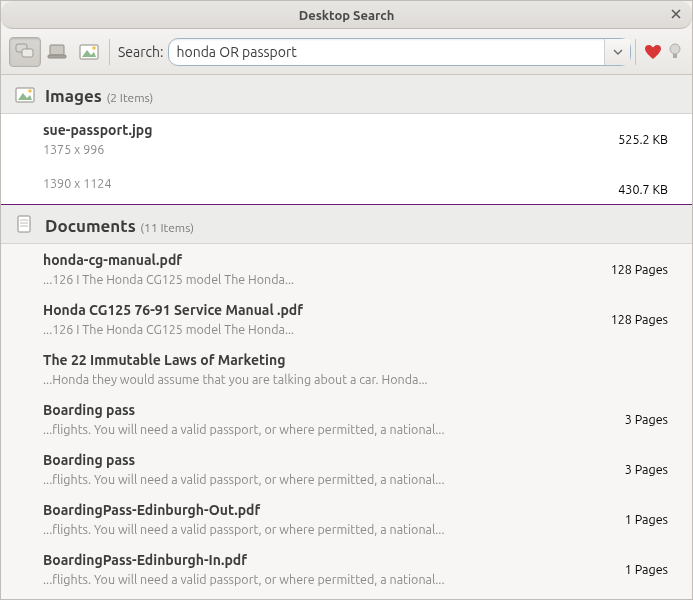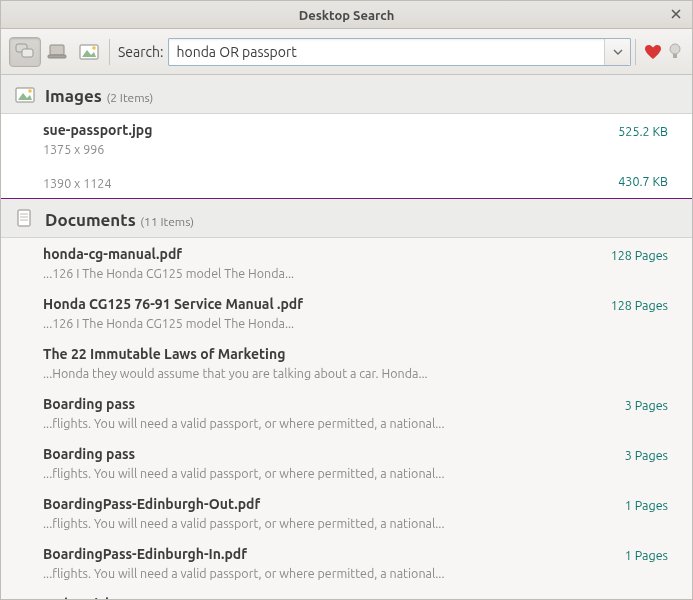--- a/index.html
+++ b/index.html
@@ -19,20 +19,21 @@
     height: 28px;
     background: linear-gradient(#e8e6e3, #dedbd7);
     border-bottom: 1px solid #c0bcb7;
     display: flex;
     align-items: center;
     justify-content: center;
     position: relative;
     font-weight: bold;
     font-size: 13px;
     color: #4a4a4a;
+    border-radius: 12px;
   }
   .titlebar .close {
     position: absolute;
     right: 8px;
     top: 5px;
     width: 16px;
     height: 16px;
     display: flex;
     align-items: center;
     justify-content: center;
@@ -74,21 +75,21 @@
     color: #3c3c3c;
     margin-left: 4px;
     margin-right: 4px;
   }
   .searchbox-wrap {
     flex: 1;
     display: flex;
     align-items: stretch;
     height: 28px;
     border: 1px solid #9fb6c8;
-    border-radius: 1px;
+    border-radius: 10px;
     background: #fff;
     box-shadow: inset 0 1px 2px rgba(0,0,0,0.08);
   }
   .searchbox {
     flex: 1;
     border: none;
     outline: none;
     padding: 0 8px;
     font-size: 14px;
     background: transparent;
@@ -172,24 +173,24 @@
   .item-sub {
     font-size: 12.5px;
     color: #8a8a8a;
     white-space: nowrap;
     overflow: hidden;
     text-overflow: ellipsis;
     margin-top: 4px;
   }
   .item-meta {
     font-size: 12.5px;
-    color: #0f766e;
+    color: #000000;
     white-space: nowrap;
     margin-left: 16px;
-    margin-top: 2px;
+    margin-top: 10px;
   }
   
   .content::-webkit-scrollbar { width: 12px; }
   .content::-webkit-scrollbar-track { background: #ececea; }
   .content::-webkit-scrollbar-thumb { background: #c0bcb7; border-radius: 6px; border: 2px solid #ececea; }
   svg { display:block; }
 </style>
 </head>
 <body>
 

